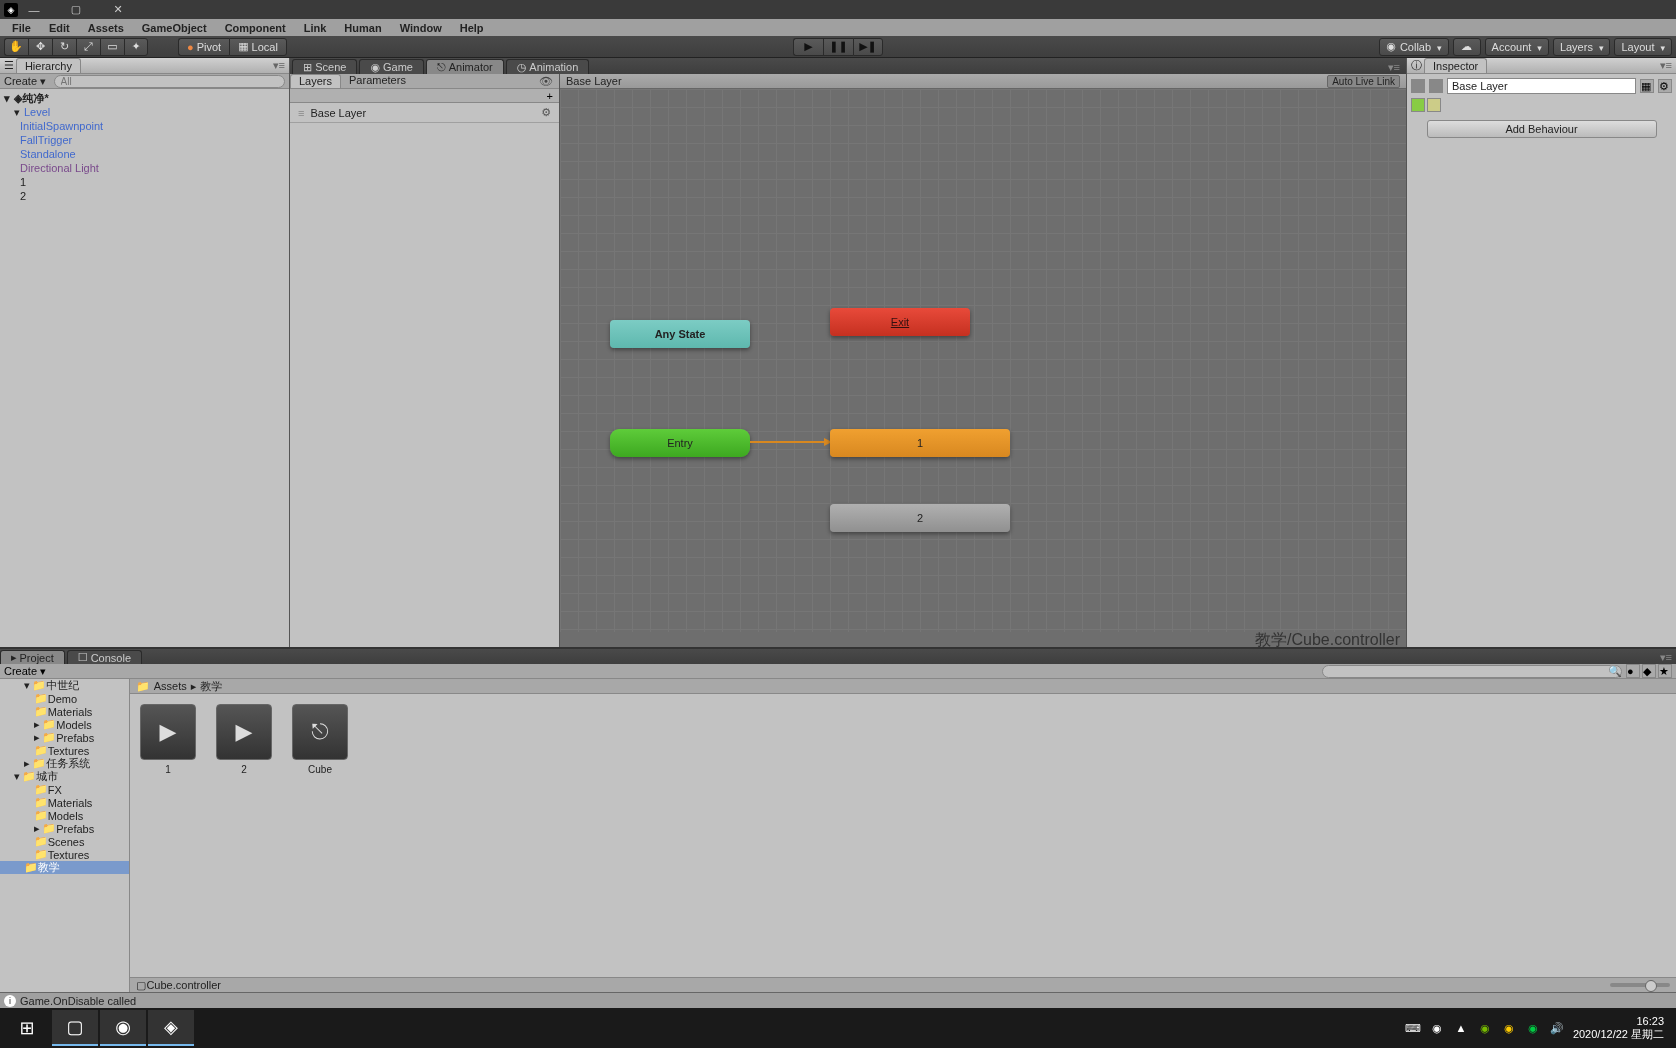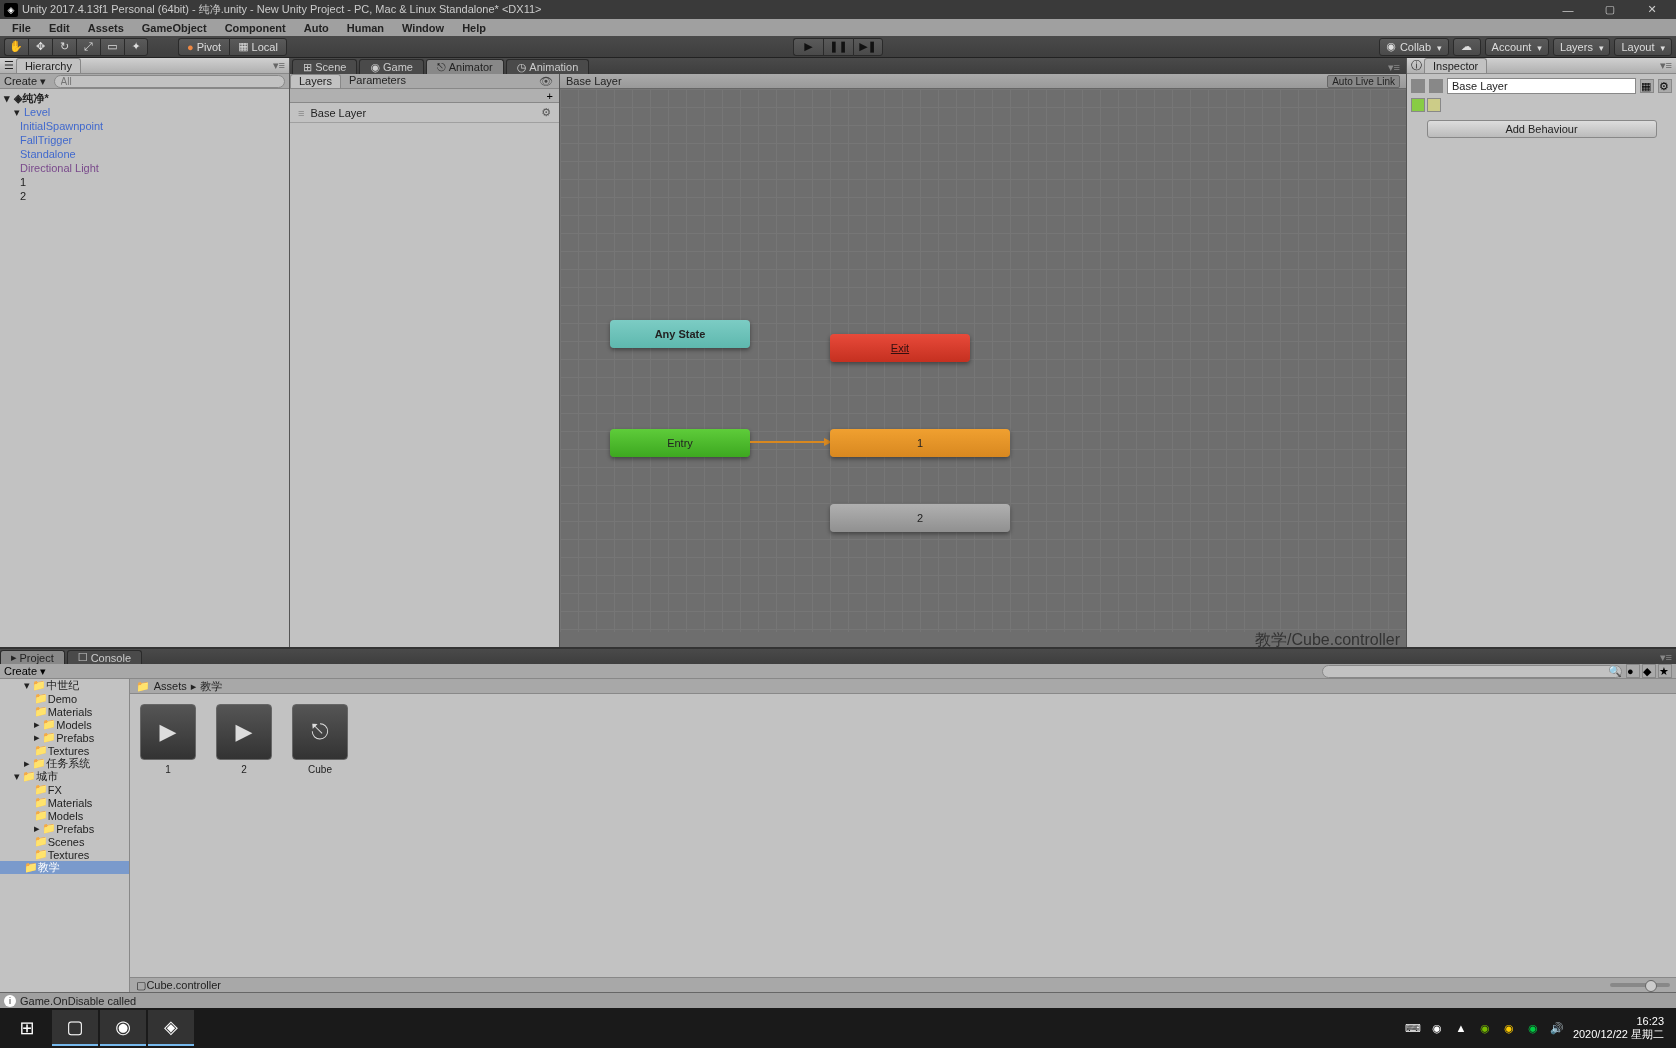--- a/index.html
+++ b/index.html
@@ -73,22 +73,22 @@
 .layer-item .gear{margin-left:auto;color:#555;}
 
 .anim-canvas{flex:1;background:#6e6e6e;position:relative;overflow:hidden;}
 .bc-bar{height:15px;background:linear-gradient(#aaa,#999);border-bottom:1px solid #666;display:flex;align-items:center;padding:0 6px;color:#222;}
 .bc-bar .auto-live{margin-left:auto;padding:0 4px;font-size:10px;background:#888;border:1px solid #666;border-radius:2px;cursor:pointer;}
 .grid-bg{position:absolute;top:15px;left:0;right:0;bottom:15px;
   background-image:linear-gradient(#767676 1px,transparent 1px),linear-gradient(90deg,#767676 1px,transparent 1px);
   background-size:18px 18px;}
 .state-node{position:absolute;width:140px;height:28px;border-radius:4px;display:flex;align-items:center;justify-content:center;color:#222;font-size:11px;box-shadow:0 2px 4px rgba(0,0,0,0.4);cursor:pointer;}
 .node-any{background:linear-gradient(#7cccc4,#5eb8ae);top:246px;left:50px;font-weight:bold;}
-.node-exit{background:linear-gradient(#e84a3a,#c53020);top:260px;left:270px;color:#331010;text-decoration:underline;}
-.node-entry{background:linear-gradient(#5ecc3a,#3da820);top:355px;left:50px;}
+.node-exit{background:linear-gradient(#e84a3a,#c53020);top:234px;left:270px;color:#331010;text-decoration:underline;}
+.node-entry{background:linear-gradient(#5ecc3a,#3da820);top:355px;left:50px;border-radius:9px;}
 .node-1{background:linear-gradient(#f0a030,#d88820);top:355px;left:270px;width:180px;}
 .node-2{background:linear-gradient(#b0b0b0,#909090);top:430px;left:270px;width:180px;}
 .transition-line{position:absolute;top:367px;left:190px;width:80px;height:2px;background:#d88820;}
 .transition-line::after{content:'';position:absolute;right:-2px;top:-3px;border-left:8px solid #d88820;border-top:4px solid transparent;border-bottom:4px solid transparent;}
 .controller-path{position:absolute;bottom:0;right:6px;height:14px;color:#333;font-size:16px;display:flex;align-items:center;}
 .cursor-arrow{position:absolute;top:228px;left:-10px;font-size:12px;color:#000;pointer-events:none;}
 
 
 .inspector{width:270px;background:#c2c2c2;border-left:1px solid #555;display:flex;flex-direction:column;}
 .insp-body{padding:4px;}
@@ -137,35 +137,34 @@
 .task-right{margin-left:auto;display:flex;align-items:center;gap:8px;padding-right:8px;color:#fff;font-size:10px;}
 .tray-icon{width:16px;height:16px;display:flex;align-items:center;justify-content:center;cursor:pointer;}
 .clock{text-align:right;line-height:1.2;}
 .chev::after{content:'▾';font-size:9px;margin-left:2px;}
 </style>
 </head>
 <body>
 
 <div class="titlebar">
   <div class="unity-logo">◈</div>
-  <div class="title-text">Unity 2017.4.13f1 Personal (64bit) - 纯净.unity - New Unity Project - PC, Mac &amp; Linux Standalone* &lt;DX11&gt;</div>
   <div class="win-controls">
     <div class="win-btn">—</div>
     <div class="win-btn">▢</div>
     <div class="win-btn">✕</div>
   </div>
 </div>
 
 <div class="menubar">
   <span class="menu-item">File</span>
   <span class="menu-item">Edit</span>
   <span class="menu-item">Assets</span>
   <span class="menu-item">GameObject</span>
   <span class="menu-item">Component</span>
-  <span class="menu-item">Auto</span>
+  <span class="menu-item">Link</span>
   <span class="menu-item">Human</span>
   <span class="menu-item">Window</span>
   <span class="menu-item">Help</span>
 </div>
 
 <div class="toolbar">
   <div class="tool-group">
     <div class="tool-btn">✋</div>
     <div class="tool-btn">✥</div>
     <div class="tool-btn">↻</div>

